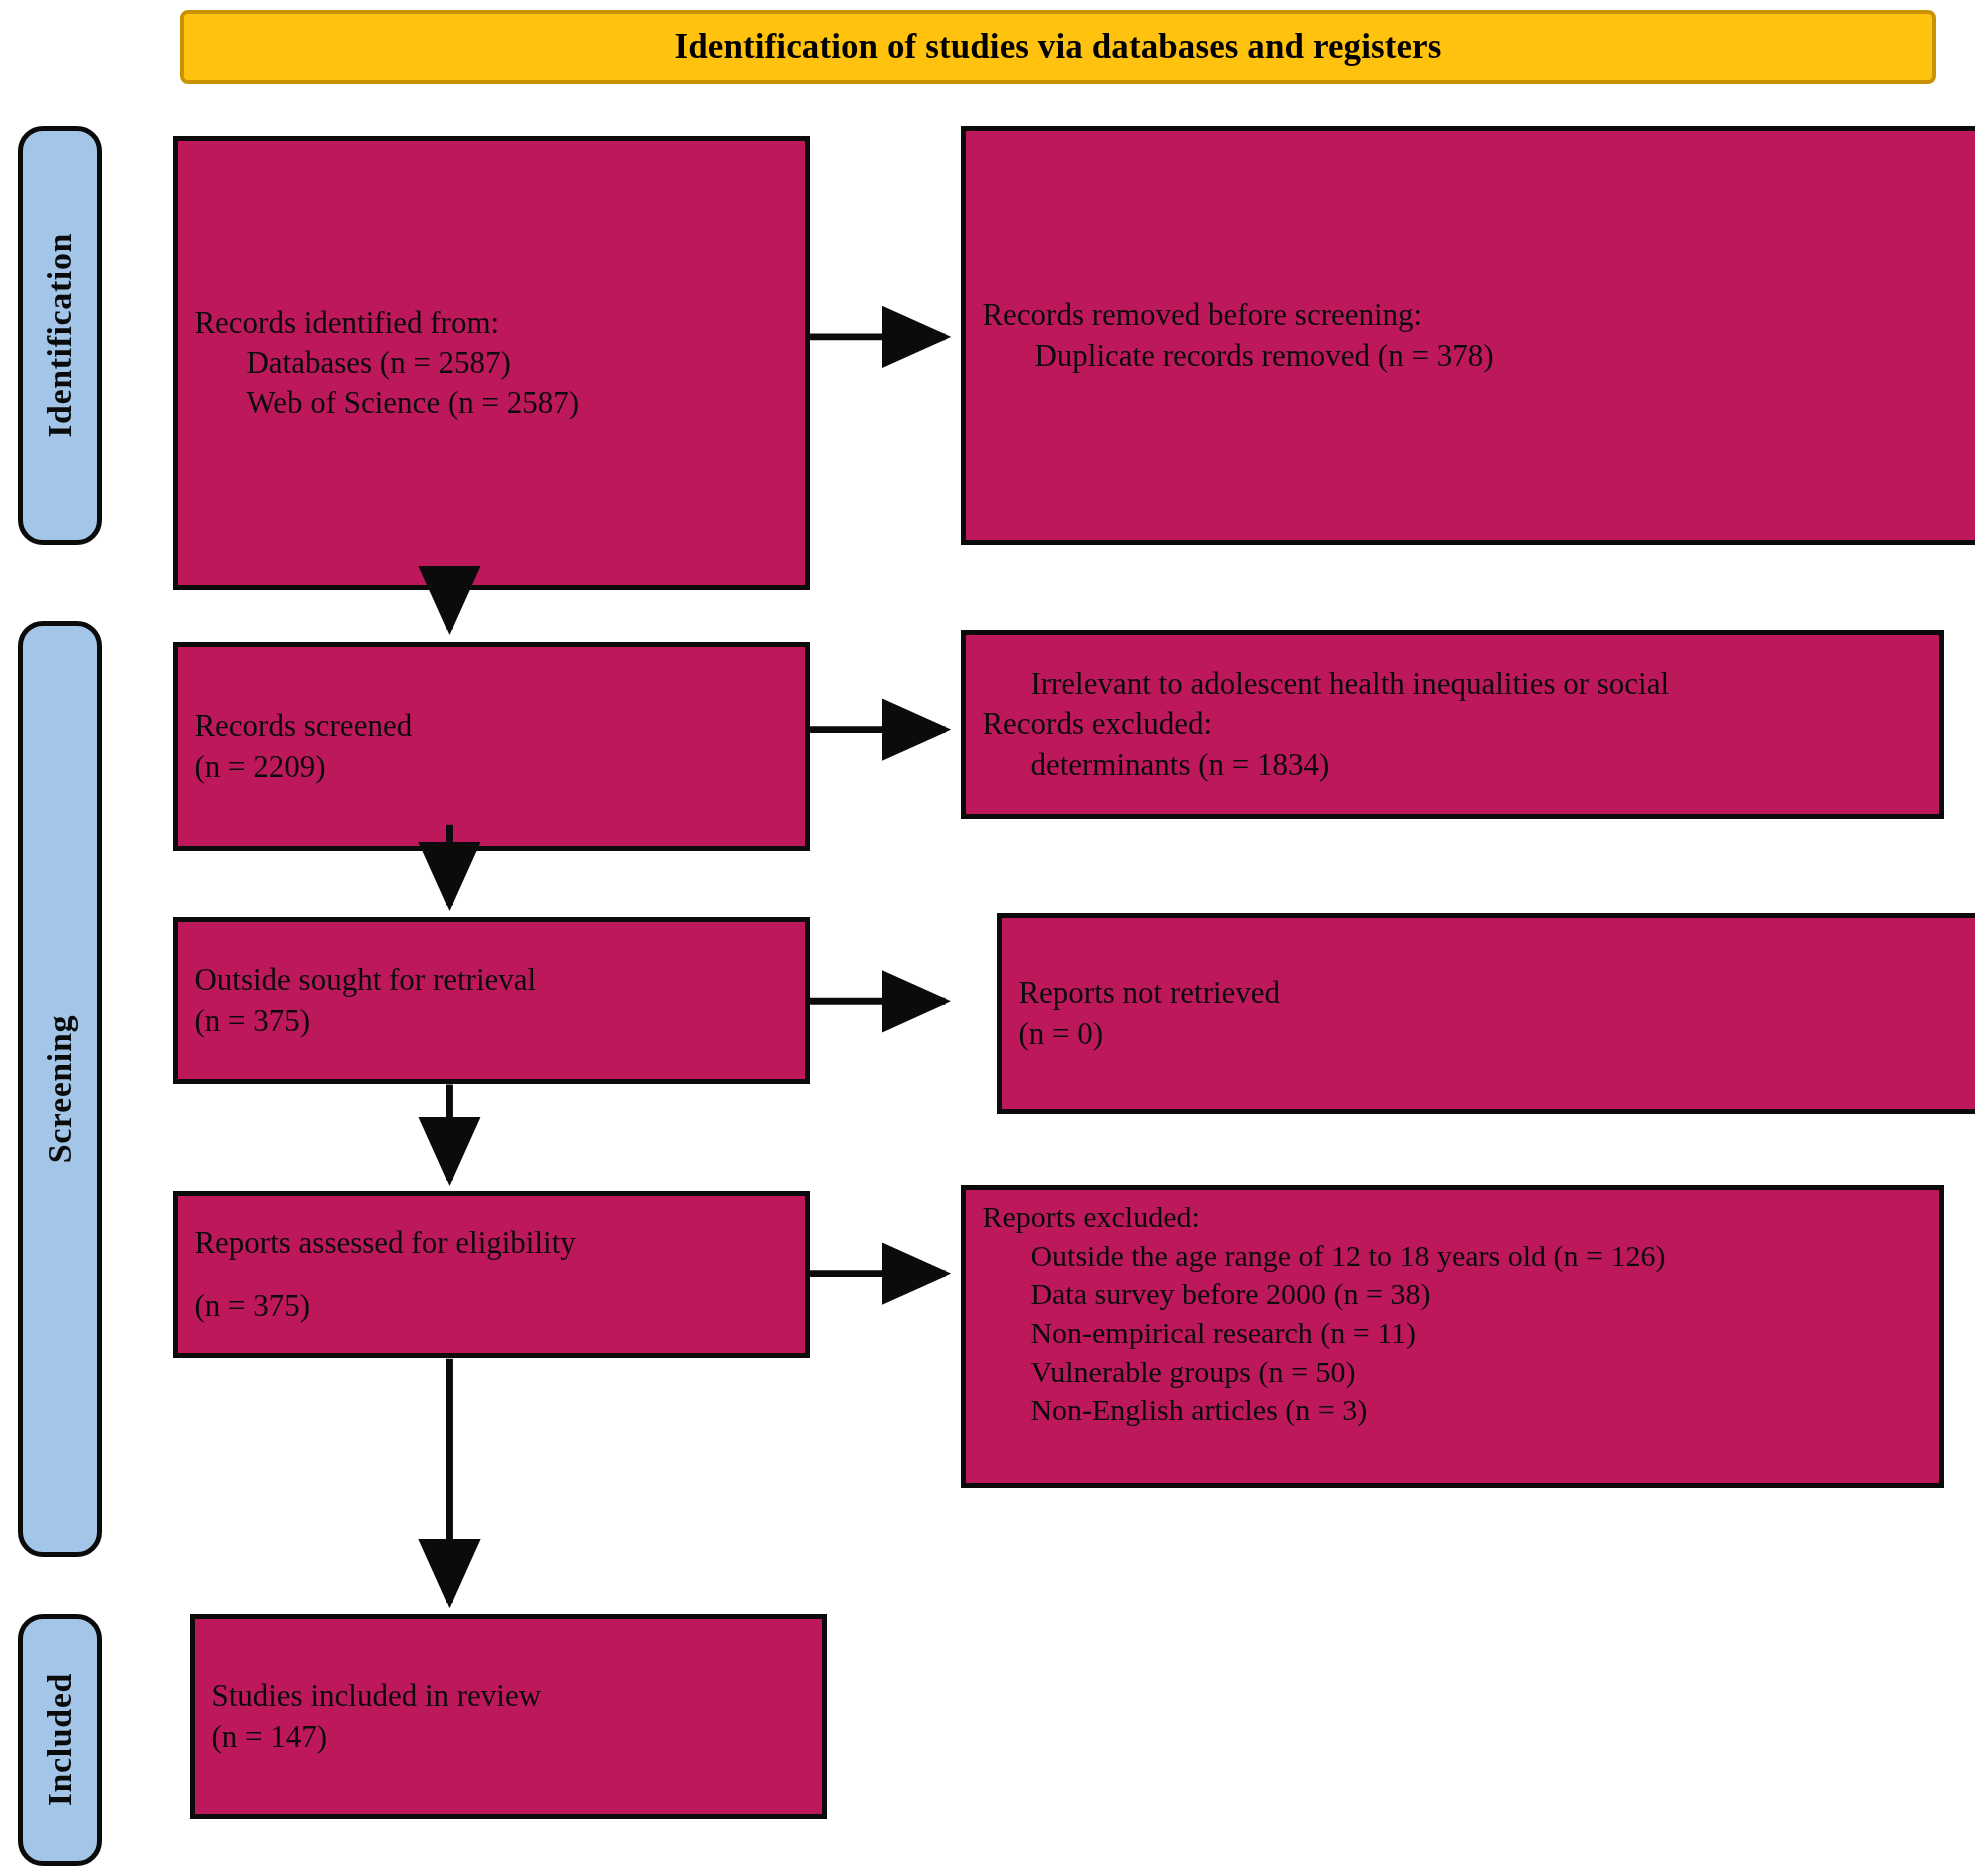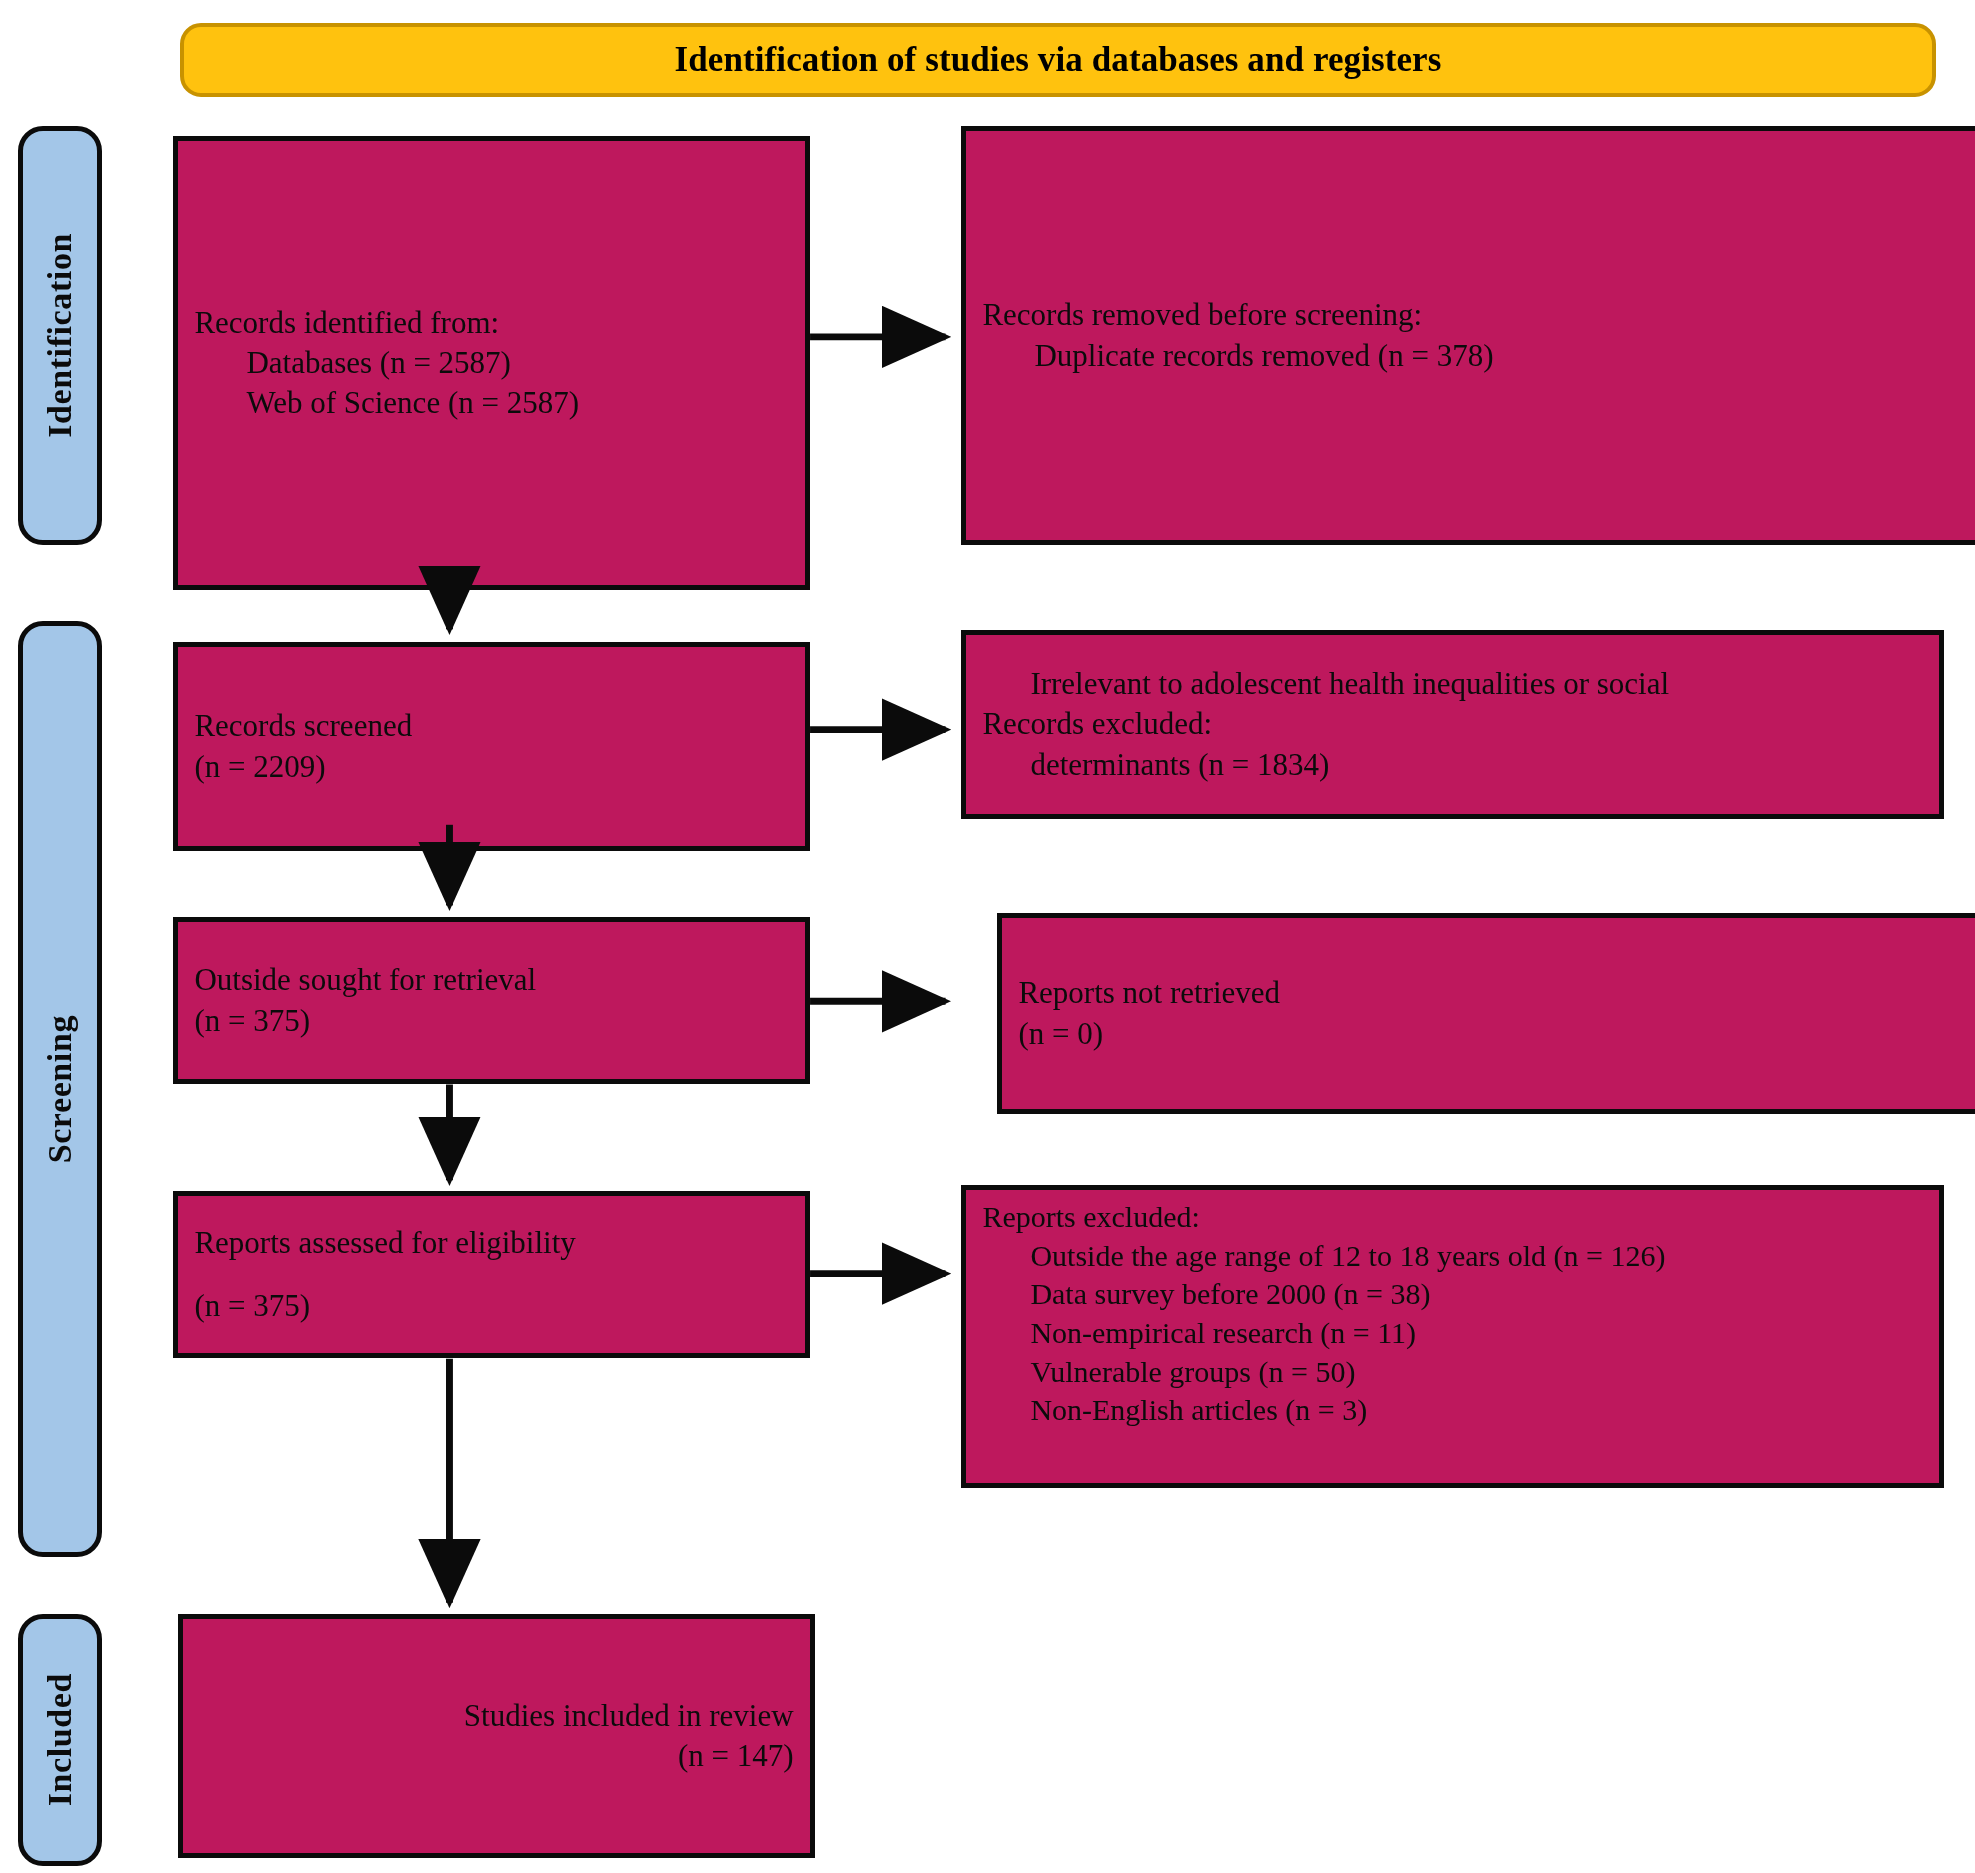--- a/index.html
+++ b/index.html
@@ -14,26 +14,26 @@
     height: 1874px;
     background: #ffffff;
     font-family: "Liberation Serif", "DejaVu Serif", serif;
     overflow: hidden;
   }
 
   
   .banner {
     position: absolute;
     left: 180px;
-    top: 23px;
+    top: 10px;
     width: 1756px;
     height: 74px;
     background: #FFC20E;
     border: 4.4px solid #C89200;
-    border-radius: 21px;
+    border-radius: 8px;
     box-sizing: border-box;
     display: flex;
     align-items: center;
     justify-content: center;
   }
   .banner-text {
     font-size: 35px;
     font-weight: bold;
     color: #000000;
     letter-spacing: 0.1px;
@@ -84,21 +84,21 @@
     white-space: nowrap;
   }
   .fbox .line.indent { padding-left: 52px; }
   .fbox .line.indent-sm { padding-left: 48px; }
 
   
   #box-identified   { left: 173px;  top: 136px;  width: 637px; height: 454px; }
   #box-screened     { left: 173px;  top: 642px; width: 637px; height: 209px; }
   #box-sought       { left: 173px;  top: 917px; width: 637px; height: 167px; }
   #box-assessed     { left: 173px;  top: 1191px; width: 637px; height: 167px; gap: 23px; }
-  #box-included     { left: 178px;  top: 1614px; width: 637px; height: 244px; align-items: flex-end; }
+  #box-included     { left: 190px;  top: 1614px; width: 637px; height: 205px; }
 
   
   #box-removed      { left: 961px; top: 126px;  width: 1090px; height: 419px; }
   #box-rec-excluded { left: 961px; top: 630px; width: 983px; height: 189px; }
   #box-not-retrieved{ left: 961px; top: 913px; width: 983px; height: 201px; margin-left: 36px; }
   #box-rep-excluded { left: 961px; top: 1185px; width: 983px; height: 303px; }
 
   #box-rep-excluded { justify-content: flex-start; padding-top: 8px; }
   #box-rep-excluded .line { font-size: 30px; line-height: 1.29; }
 

